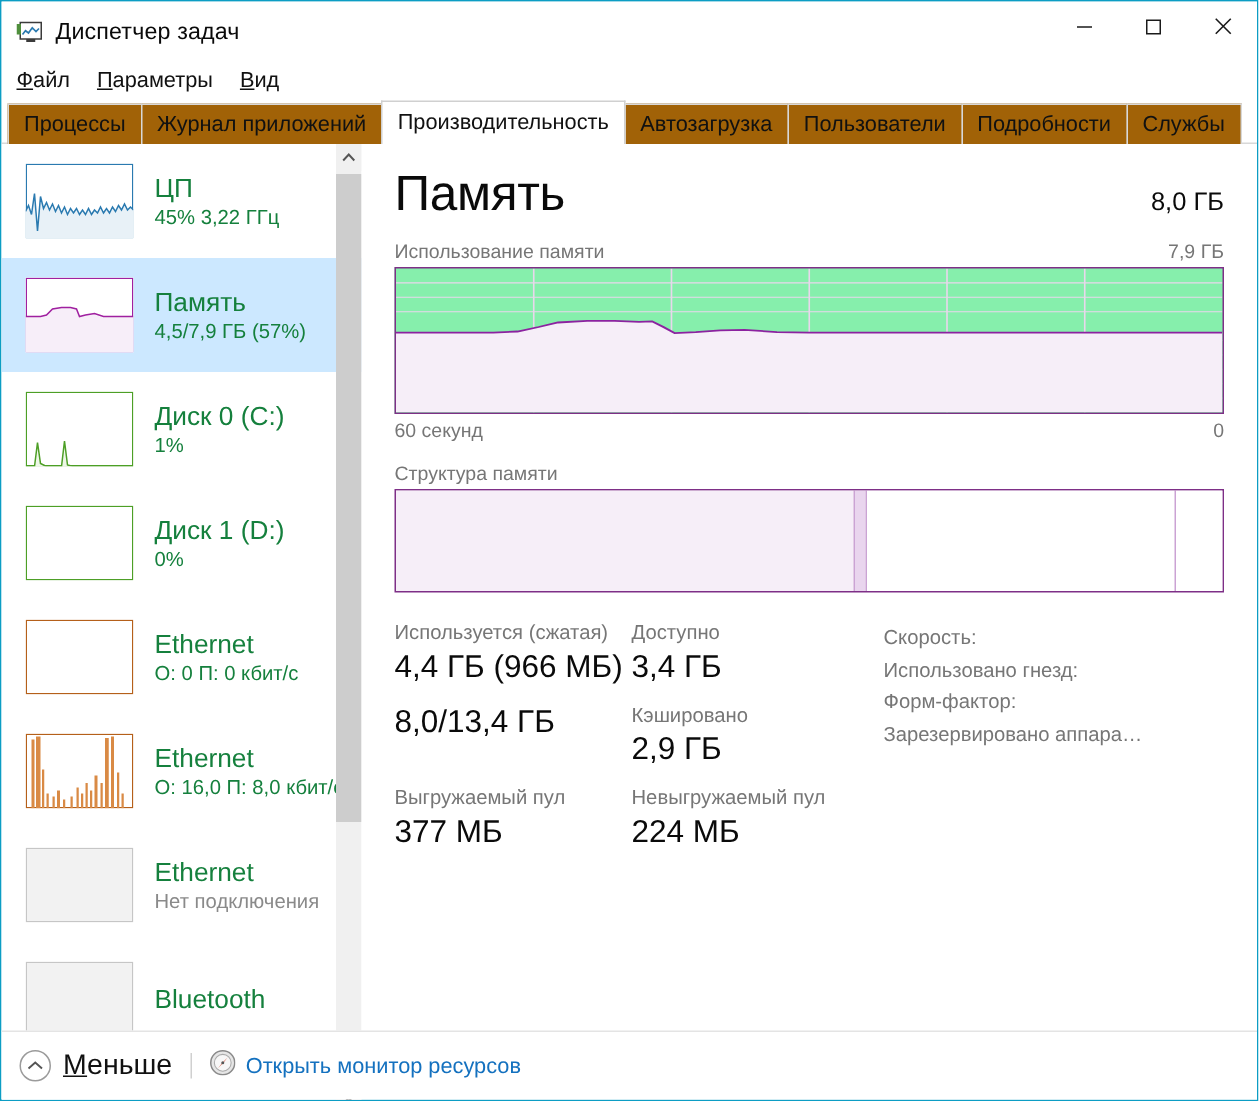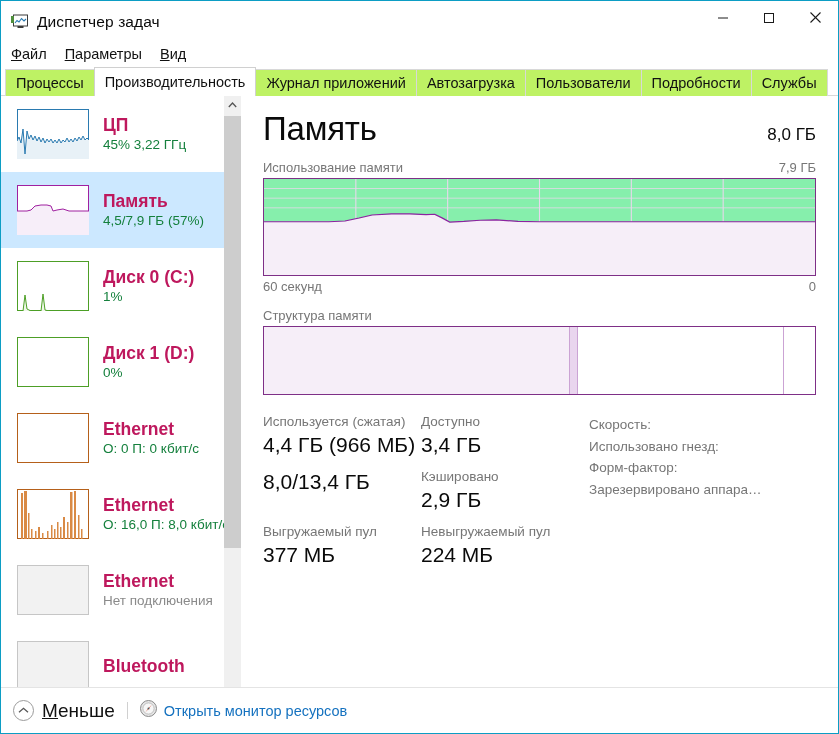--- a/index.html
+++ b/index.html
@@ -83,21 +83,21 @@
     left: 0; right: 0; bottom: 0;
     height: 1px;
     background: #d8d8d8;
   }
   .tab {
     height: 27px;
     padding: 0 10px;
     display: flex; align-items: center;
     font-size: 14.5px;
     color: #111;
-    background: #bef264;
+    background: #a16207;
     border-left: 1px solid #d8d8d8;
     border-right: 1px solid #d8d8d8;
     border-top: 1px solid #d8d8d8;
     margin-right: -1px;
     position: relative;
     z-index: 1;
     cursor: default;
     white-space: nowrap;
   }
   .tab.active {
@@ -136,24 +136,23 @@
     flex: none;
     margin-right: 14px;
     position: relative;
     overflow: hidden;
     background: #ffffff;
   }
   .thumb svg { display: block; width: 100%; height: 100%; }
   .side-text { min-width: 0; }
   .side-title {
     font-size: 17.5px;
-    color: #be185d;
+    color: #15803d;
     line-height: 21px;
     white-space: nowrap;
-    font-weight: bold;
   }
   .side-sub {
     font-size: 13.5px;
     color: #15803d;
     line-height: 18px;
     white-space: nowrap;
   }
   .side-sub.muted { color: #8a8a8a; }
 
   
@@ -357,22 +356,22 @@
   </div>
 
   <div id="menubar">
     <span class="menu-item"><u>Ф</u><span>айл</span></span>
     <span class="menu-item"><u>П</u>араметры</span>
     <span class="menu-item"><u>В</u>ид</span>
   </div>
 
   <div id="tabstrip">
     <div class="tab">Процессы</div>
+    <div class="tab">Журнал приложений</div>
     <div class="tab active">Производительность</div>
-    <div class="tab">Журнал приложений</div>
     <div class="tab">Автозагрузка</div>
     <div class="tab">Пользователи</div>
     <div class="tab">Подробности</div>
     <div class="tab">Службы</div>
   </div>
 
   <div id="body-area">
 
     <div id="sidebar">
 

